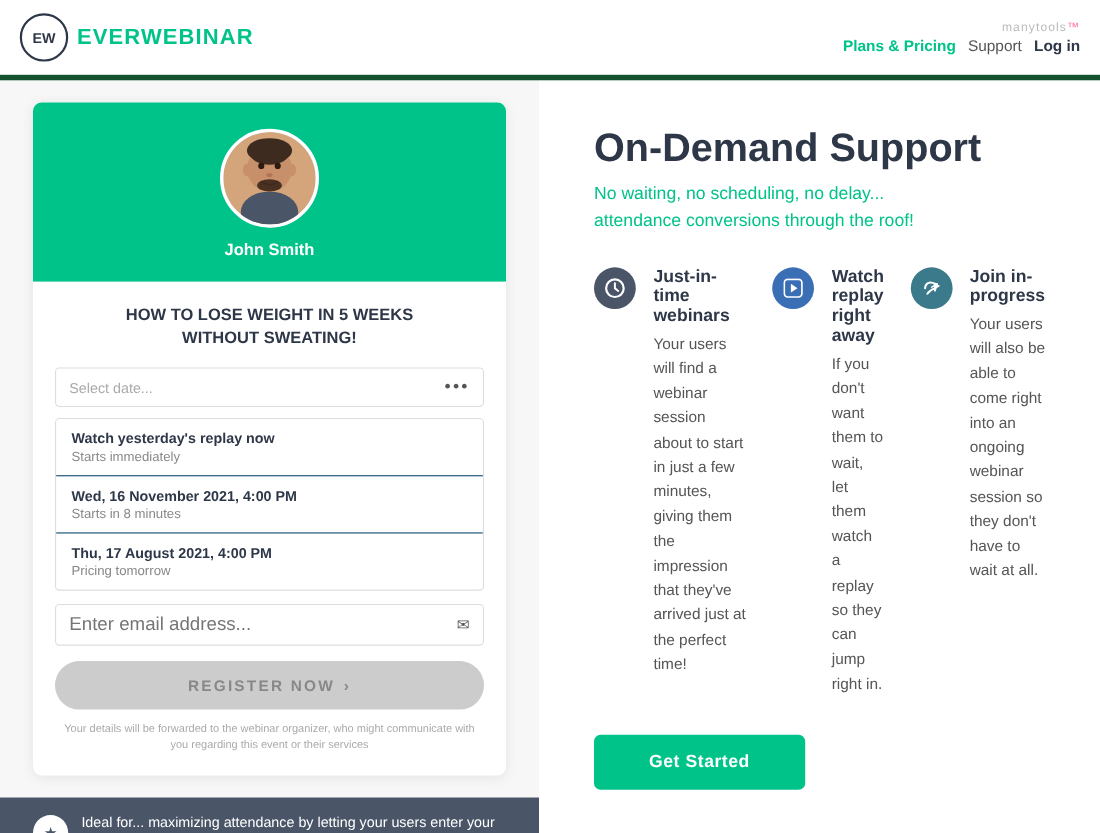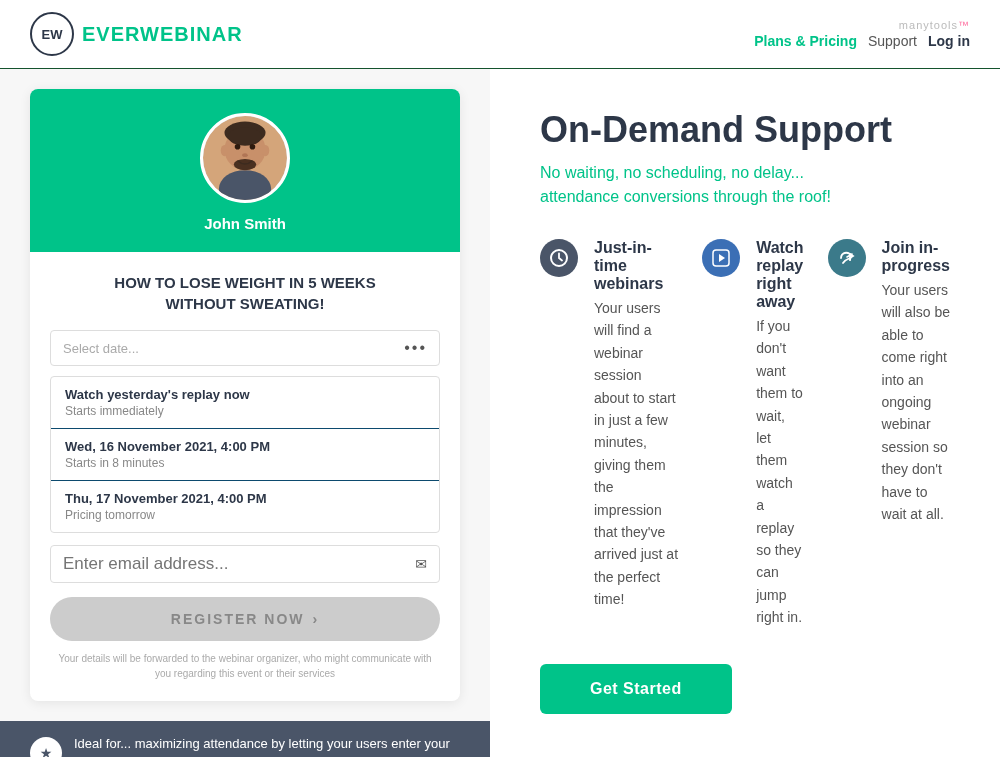--- a/index.html
+++ b/index.html
@@ -260,22 +260,22 @@
       font-weight: 700;
       cursor: pointer;
       letter-spacing: 0.5px;
     }
 
     .header-top {
       position: relative;
       display: flex;
       align-items: center;
       justify-content: space-between;
-      padding: 12px 30px;
-      border-bottom: 1px solid #14532d;
+      padding: 12px 18px;
+      border-bottom: 5px solid #14532d;
     }
     .header-right {
       display: flex;
       flex-direction: column;
       align-items: flex-end;
       gap: 2px;
     }
     .manytools-brand {
       font-size: 11px;
       color: #bbb;
@@ -353,21 +353,21 @@
         <div class="options-list">
           <div class="option-item">
             <div class="option-title">Watch yesterday's replay now</div>
             <div class="option-sub">Starts immediately</div>
           </div>
           <div class="option-item">
             <div class="option-title">Wed, 16 November 2021, 4:00 PM</div>
             <div class="option-sub">Starts in 8 minutes</div>
           </div>
           <div class="option-item">
-            <div class="option-title">Thu, 17 November 2021, 4:00 PM</div>
+            <div class="option-title">Thu, 17 August 2021, 4:00 PM</div>
             <div class="option-sub">Pricing tomorrow</div>
           </div>
         </div>
 
         <div class="email-row">
           <input type="email" class="email-input" placeholder="Enter email address..." style="">
           <span class="email-icon">✉</span>
         </div>
 
         <button class="register-btn">

